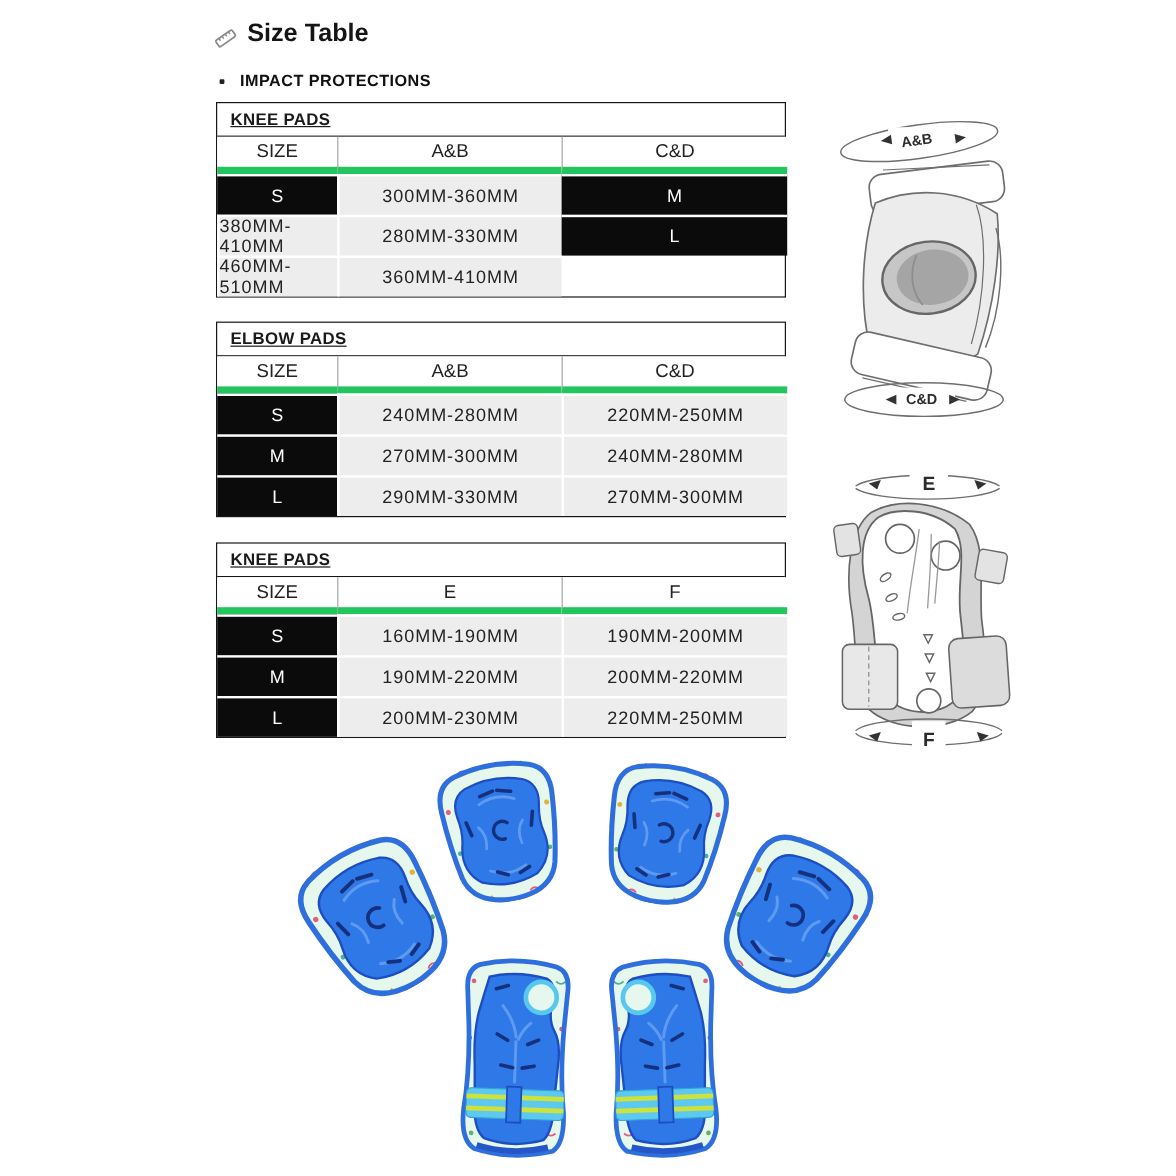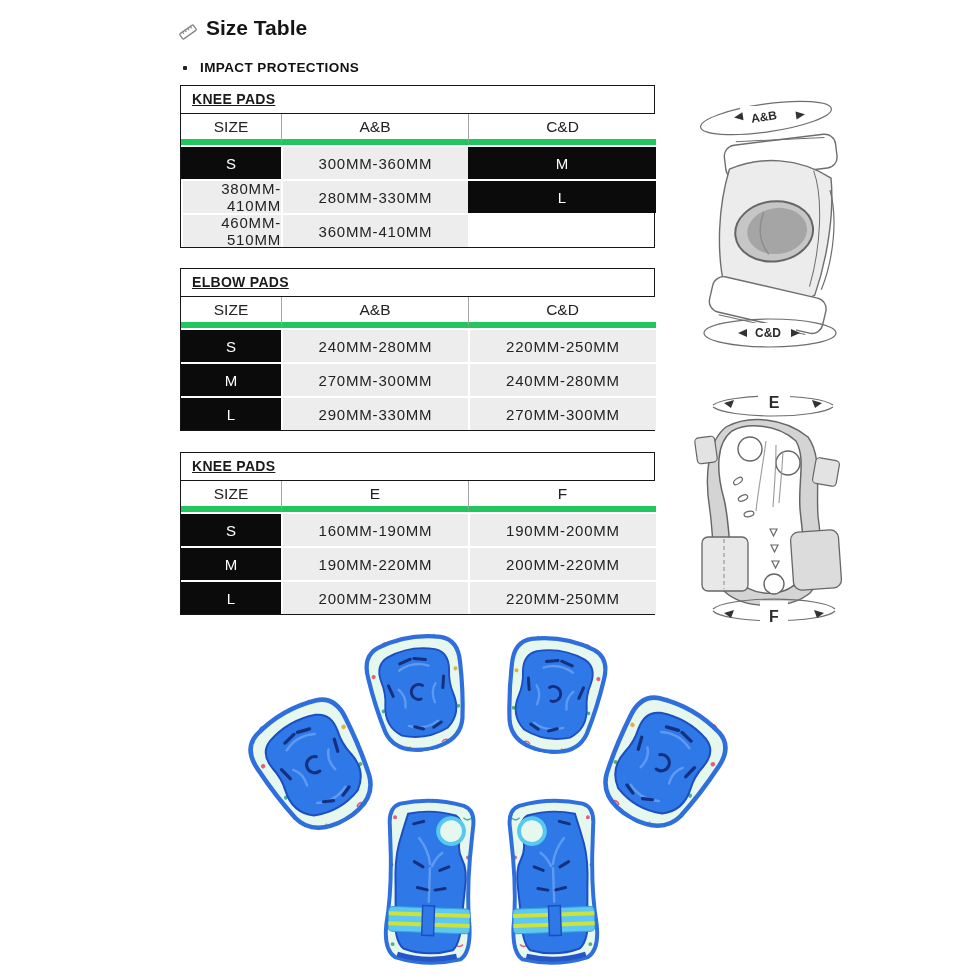--- a/index.html
+++ b/index.html
@@ -13,21 +13,21 @@
   .bullet{width:4px;height:4px;background:#222;border-radius:1px;margin-top:1px;}
   .subtitle{font-size:13.5px;font-weight:bold;letter-spacing:.4px;color:#111;}
 
   
   .size-table{position:absolute;left:180px;width:475px;border:1.5px solid #161616;background:#fff;box-sizing:border-box;}
   .t-title{height:27px;line-height:27px;padding-left:11px;font-size:14px;font-weight:bold;letter-spacing:.3px;border-bottom:1.5px solid #161616;text-decoration:underline;}
   .t-grid{display:grid;grid-template-columns:100px 187px 188px;}
   .th{height:31px;display:flex;align-items:center;justify-content:center;font-size:15.5px;color:#222;background:#fff;border-bottom:6px solid #22c55e;box-sizing:border-box;}
   .th + .th{border-left:1px solid #a5a5a5;}
   .td{height:34px;display:flex;align-items:center;justify-content:center;font-size:15px;letter-spacing:.8px;color:#232323;background:#ededed;border-top:2.5px solid #fff;box-sizing:border-box;}
-  .td.v{border-left:2.5px solid #fff;text-align:right;}
+  .td.v{border-left:2.5px solid #fff;}
   .td.sz{background:#0b0b0b;color:#fff;letter-spacing:0;font-size:15px;}
 
   
   .diagram{position:absolute;}
   .diag-line{stroke:#6e6e6e;fill:none;}
   .diag-label{font-family:"Liberation Sans",sans-serif;font-size:12px;font-weight:bold;fill:#2b2b2b;}
 
   
   .pad{position:absolute;}
   .pad svg{width:100%;height:100%;}

